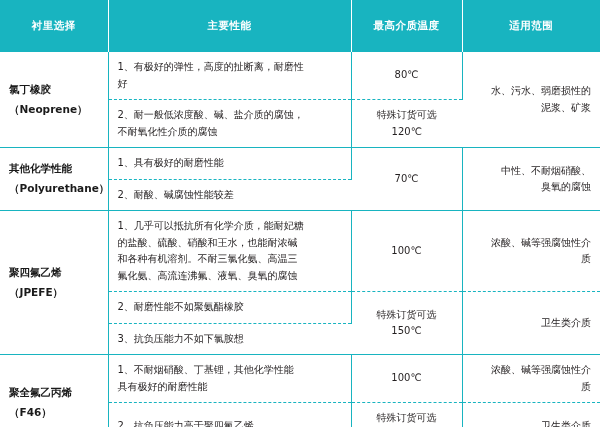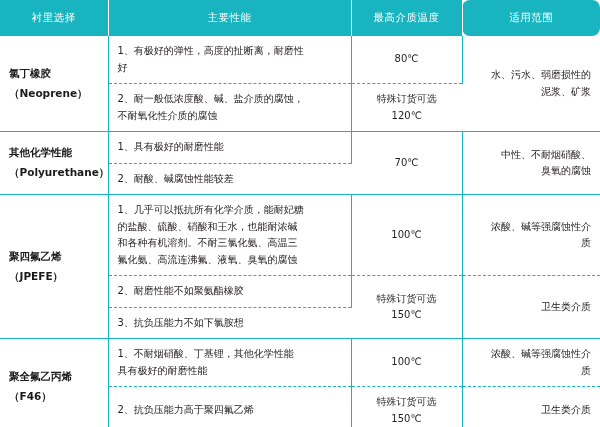--- a/index.html
+++ b/index.html
@@ -27,30 +27,30 @@
   }
   table.spec col.c1 { width: 108px; }
   table.spec col.c2 { width: 243px; }
   table.spec col.c3 { width: 111px; }
   table.spec col.c4 { width: 138px; }
 
   
   thead th {
     background: #18b4c0;
     color: #ffffff;
-    font-weight: normal;
+    font-weight: bold;
     font-size: 10.5px;
     height: 28px;
-    padding: 4px 6px;
+    padding: 12px 6px;
     text-align: center;
     vertical-align: middle;
     border-right: 1px solid #ffffff;
     letter-spacing: .5px;
   }
-  thead th:last-child { border-right: none; border-radius: 8px; }
+  thead th:last-child { border-right: none; }
 
   
   td {
     font-size: 10px;
     line-height: 1.65;
     padding: 7px 9px;
     vertical-align: middle;
     border-bottom: 1px solid #18b4c0;
     border-right: 1px solid #18b4c0;
     background: #ffffff;

